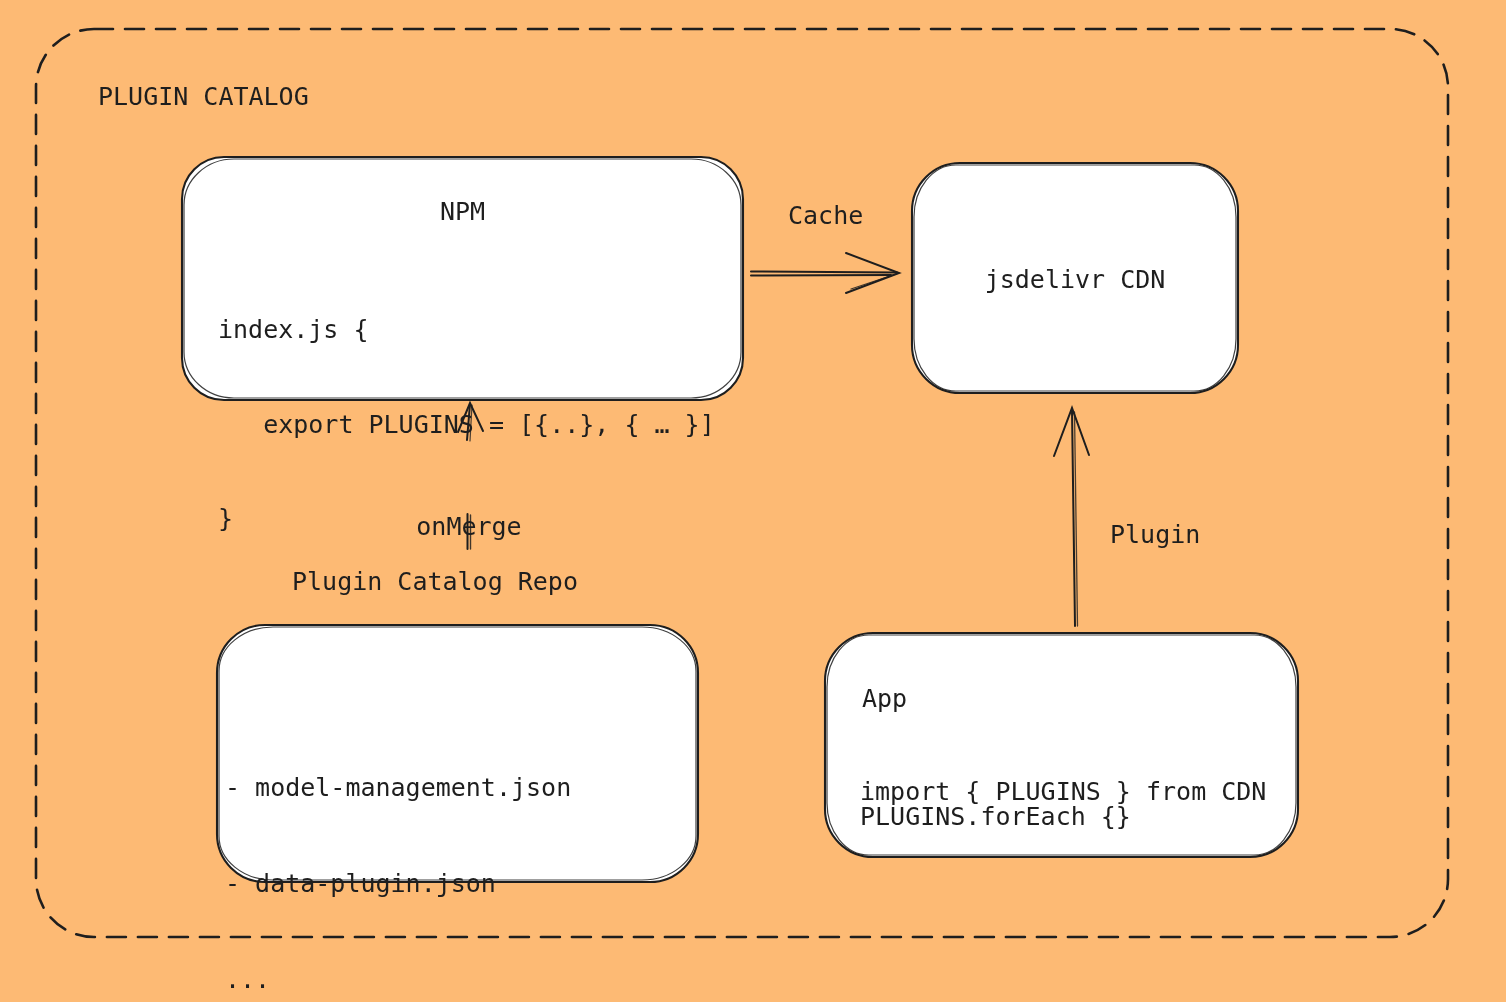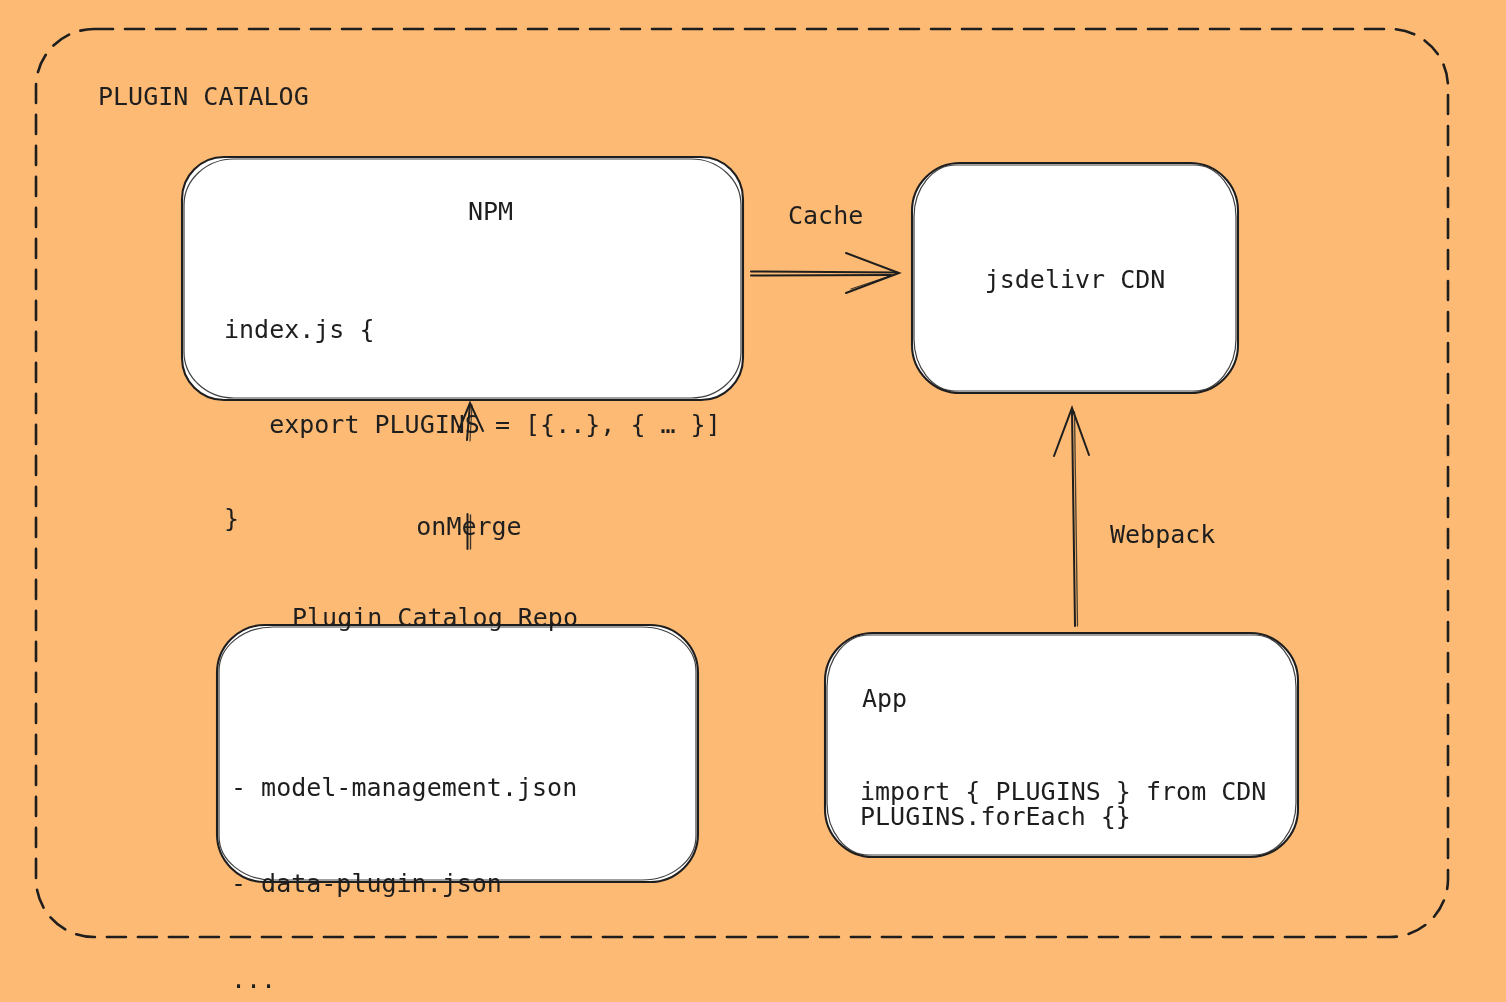--- a/index.html
+++ b/index.html
@@ -24,21 +24,21 @@
   }
   .txt {
     position: absolute;
     white-space: pre;
     font-size: 25px;
     line-height: 31px;
     color: #1e1e1e;
     letter-spacing: 0px;
   }
   .center { text-align: center; }
-  .code-block div { white-space: pre; margin-left: 6px; }
+  .code-block div { white-space: pre; }
 </style>
 </head>
 <body>
 
 <div class="stage">
 
   <svg class="strokes" viewBox="0 0 1506 1002" fill="none" stroke="#1e1e1e" stroke-linecap="round">
 
     <rect x="36" y="29" width="1412" height="908" rx="58" ry="58" stroke-width="2.6" stroke-dasharray="19 12"></rect>
 
@@ -79,41 +79,41 @@
 
     <g stroke-width="2">
       <path d="M1075 626 L1072 410"></path>
       <path d="M1077.5 626 L1074.5 412" stroke-width="1.3" opacity="0.8"></path>
       <path d="M1054 456 L1072 408 L1089 455"></path>
     </g>
   </svg>
 
   <div class="txt" style="left:98px; top:81px;">PLUGIN CATALOG</div>
 
-  <div class="txt center" style="left:182px; top:196px; width:561px;padding-left:28px;">NPM</div>
+  <div class="txt center" style="left:182px; top:196px; width:561px;">NPM</div>
   <div class="txt code-block" style="left:218px; top:251px; line-height:31.5px;">
     <div>index.js {</div>
     <div>   export PLUGINS = [{..}, { … }]</div>
     <div>}</div>
   </div>
 
   <div class="txt" style="left:788px; top:200px;">Cache</div>
 
   <div class="txt center" style="left:912px; top:264px; width:326px;">jsdelivr CDN</div>
 
   <div class="txt center" style="left:319px; top:449px; width:300px;">
     <div>onMerge</div>
   </div>
 
-  <div class="txt center" style="left:285px; top:566px; width:300px;margin-top:36px;">Plugin Catalog Repo</div>
+  <div class="txt center" style="left:285px; top:566px; width:300px;">Plugin Catalog Repo</div>
   <div class="txt code-block" style="left:225px; top:708px; line-height:32px;">
     <div>- model-management.json</div>
     <div>- data-plugin.json</div>
     <div>...</div>
   </div>
 
-  <div class="txt" style="left:1110px; top:519px;">Webpack</div>
+  <div class="txt" style="left:1110px; top:519px;">Plugin</div>
 
   <div class="txt" style="left:862px; top:683px;">App</div>
   <div class="txt" style="left:860px; top:776px;">import { PLUGINS } from CDN</div>
   <div class="txt" style="left:860px; top:801px;">PLUGINS.forEach {}</div>
 
 </div>
 
 </body></html>

